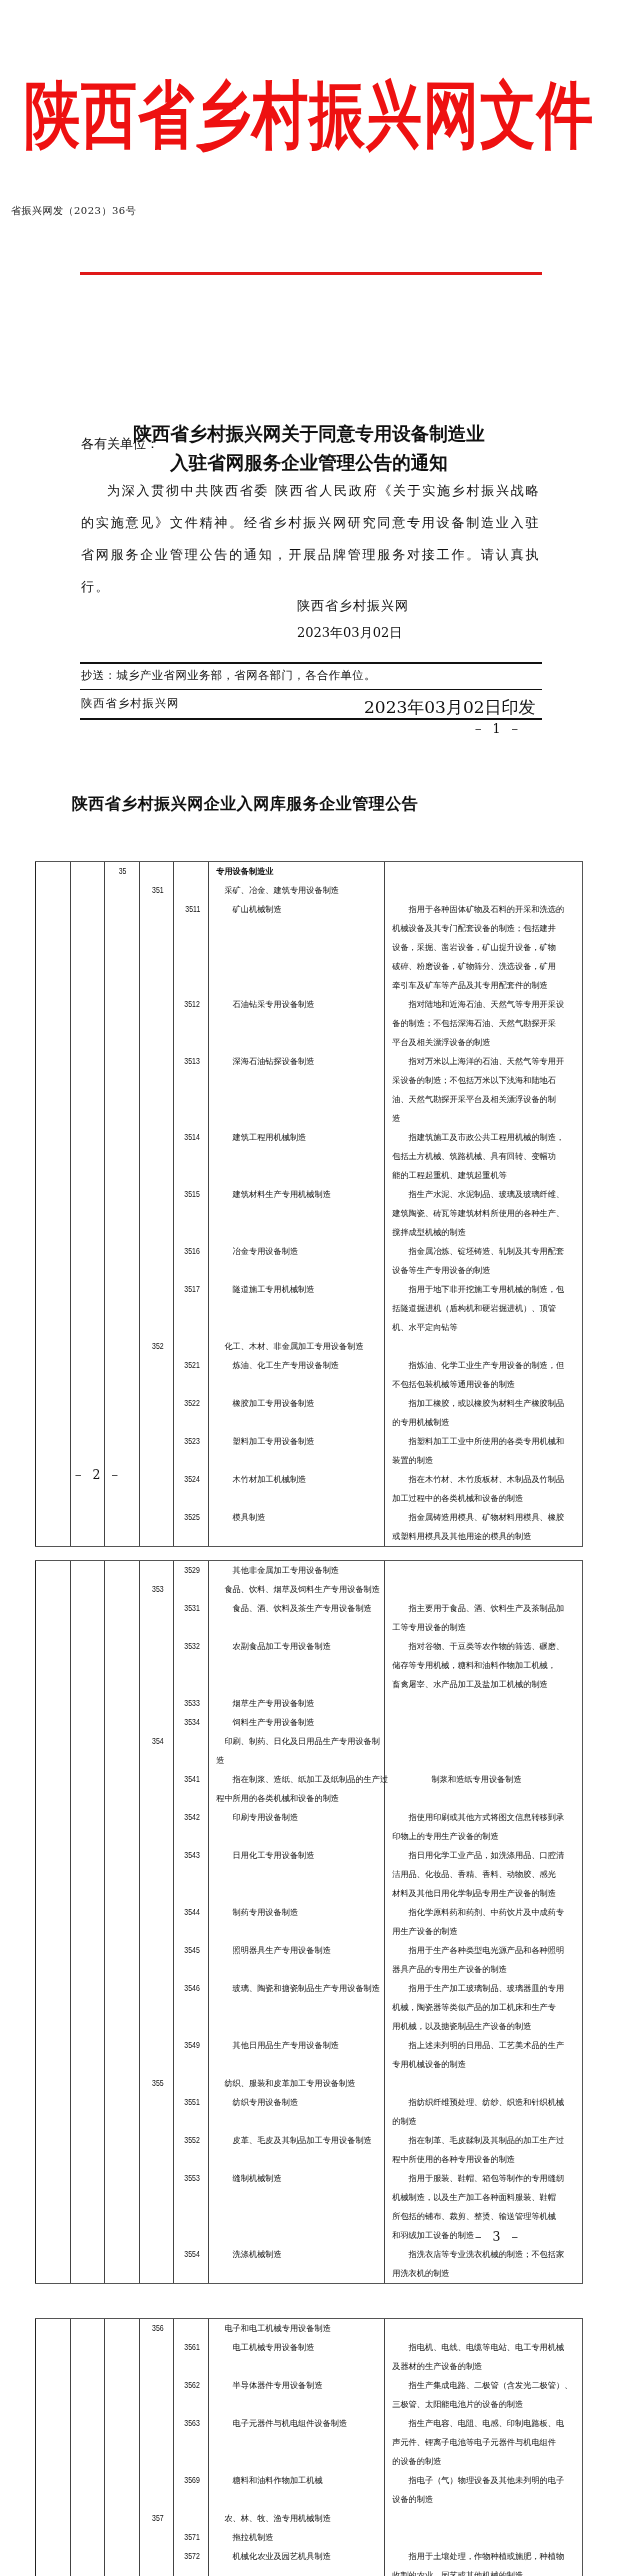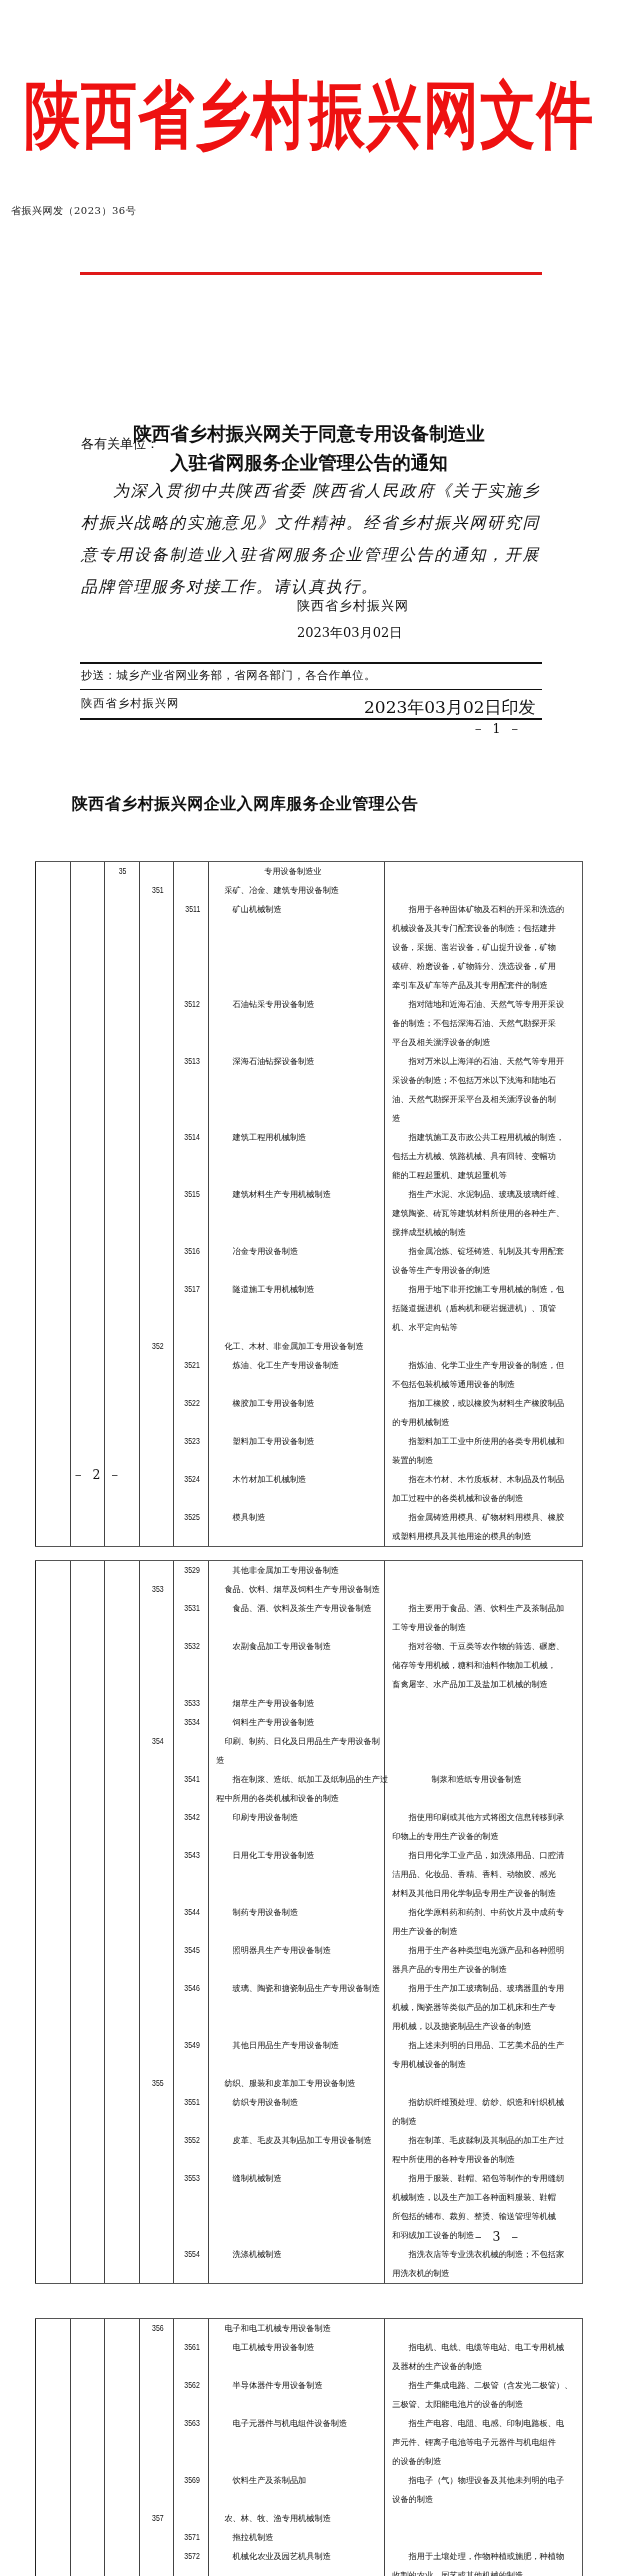--- a/index.html
+++ b/index.html
@@ -9,21 +9,21 @@
   .abs { position: absolute; }
 
   
   .masthead { left: 0; width: 618px; top: 67px; text-align: center; color: #ee1111;
     font-family: "DejaVu Serif", serif; font-size: 56px; font-weight: bold; letter-spacing: 1px; transform: scaleY(1.3); transform-origin: top center; }
   .docno { left: 11px; width: 618px; top: 204px; text-align: left; font-size: 10px; color: #222; letter-spacing: 0.5px; }
   .redline { left: 80px; width: 462px; top: 272px; height: 2.6px; background: #e01818; }
   .title { left: 0; width: 618px; top: 420px; text-align: center; font-size: 18.5px; font-weight: bold; line-height: 29px; }
   .title div { white-space: nowrap; }
   .salutation { left: 81px; top: 412px; font-size: 13px; }
-  .para { left: 81px; width: 459px; top: 437px; font-size: 16px; line-height: 32px; text-indent: 2em; letter-spacing: 1.5px; text-align: justify; font-style: italic; }
+  .para { left: 81px; width: 459px; top: 437px; font-size: 13px; line-height: 32px; text-indent: 2em; letter-spacing: 1.5px; text-align: justify; }
   .sign-org { left: 297px; top: 556px; font-size: 13px; letter-spacing: 1px; }
   .sign-date { left: 297px; top: 580px; font-size: 13px; }
   .rule { left: 80px; width: 462px; height: 1.5px; background: #111; }
   .rule.thin { height: 1px; }
   .cc { left: 81px; top: 660px; font-size: 11.3px; letter-spacing: 0.5px; }
   .printer { left: 81px; top: 695px; font-size: 11.3px; letter-spacing: 1px; }
   .printdate { left: 364px; top: 695px; font-size: 17px; }
   .pagenum { font-size: 12.4px; font-family: "DejaVu Serif", serif; letter-spacing: 2.1px; }
 
   
@@ -36,21 +36,21 @@
   .row { position: relative; display: flex; width: 100%; }
   .c { flex: none; }
   .c1 { width: 35px; } .c2 { width: 35px; } .c3 { width: 35px; text-align: center; }
   .c4 { width: 35px; text-align: center; } .c5 { width: 35px; text-align: center; }
   .c6 { width: 176px; padding: 0 4.1px 0 6.2px; }
   .c7 { width: 199px; padding: 0 7.2px 0 6.2px; }
   .code { font-family: "Liberation Sans Narrow", "Liberation Sans", sans-serif; font-size: 8.2px; line-height: 19px; transform: scaleX(0.85); display: inline-block; }
   .cell-text { line-height: 19px; display: block; }
   .desc { line-height: 19px; display: block; text-indent: 2em; }
   .desc.cont { text-indent: 0; }
-  .lv0 { font-weight: normal; margin-left: 48px; }
+  .lv0 { font-weight: bold; }
   .lv1 { text-indent: 1em; }
   .lv2 { text-indent: 2em; }
 </style>
 </head>
 <body>
 
 <div class="doc">
 
   <div class="abs masthead">陕西省乡村振兴网文件</div>
   <div class="abs docno">省振兴网发（2023）36号</div>
@@ -643,21 +643,21 @@
           <span class="desc cont">的设备的制造</span>
         </div>
       </div>
       <div class="row">
         <div class="c c1"></div>
         <div class="c c2"></div>
         <div class="c c3"><span class="code"></span></div>
         <div class="c c4"><span class="code"></span></div>
         <div class="c c5"><span class="code">3569</span></div>
         <div class="c c6">
-          <span class="cell-text lv2">饮料生产及茶制品加</span>
+          <span class="cell-text lv2">糖料和油料作物加工机械</span>
         </div>
         <div class="c c7">
           <span class="desc">指电子（气）物理设备及其他未列明的电子</span>
           <span class="desc cont">设备的制造</span>
         </div>
       </div>
       <div class="row">
         <div class="c c1"></div>
         <div class="c c2"></div>
         <div class="c c3"><span class="code"></span></div>

